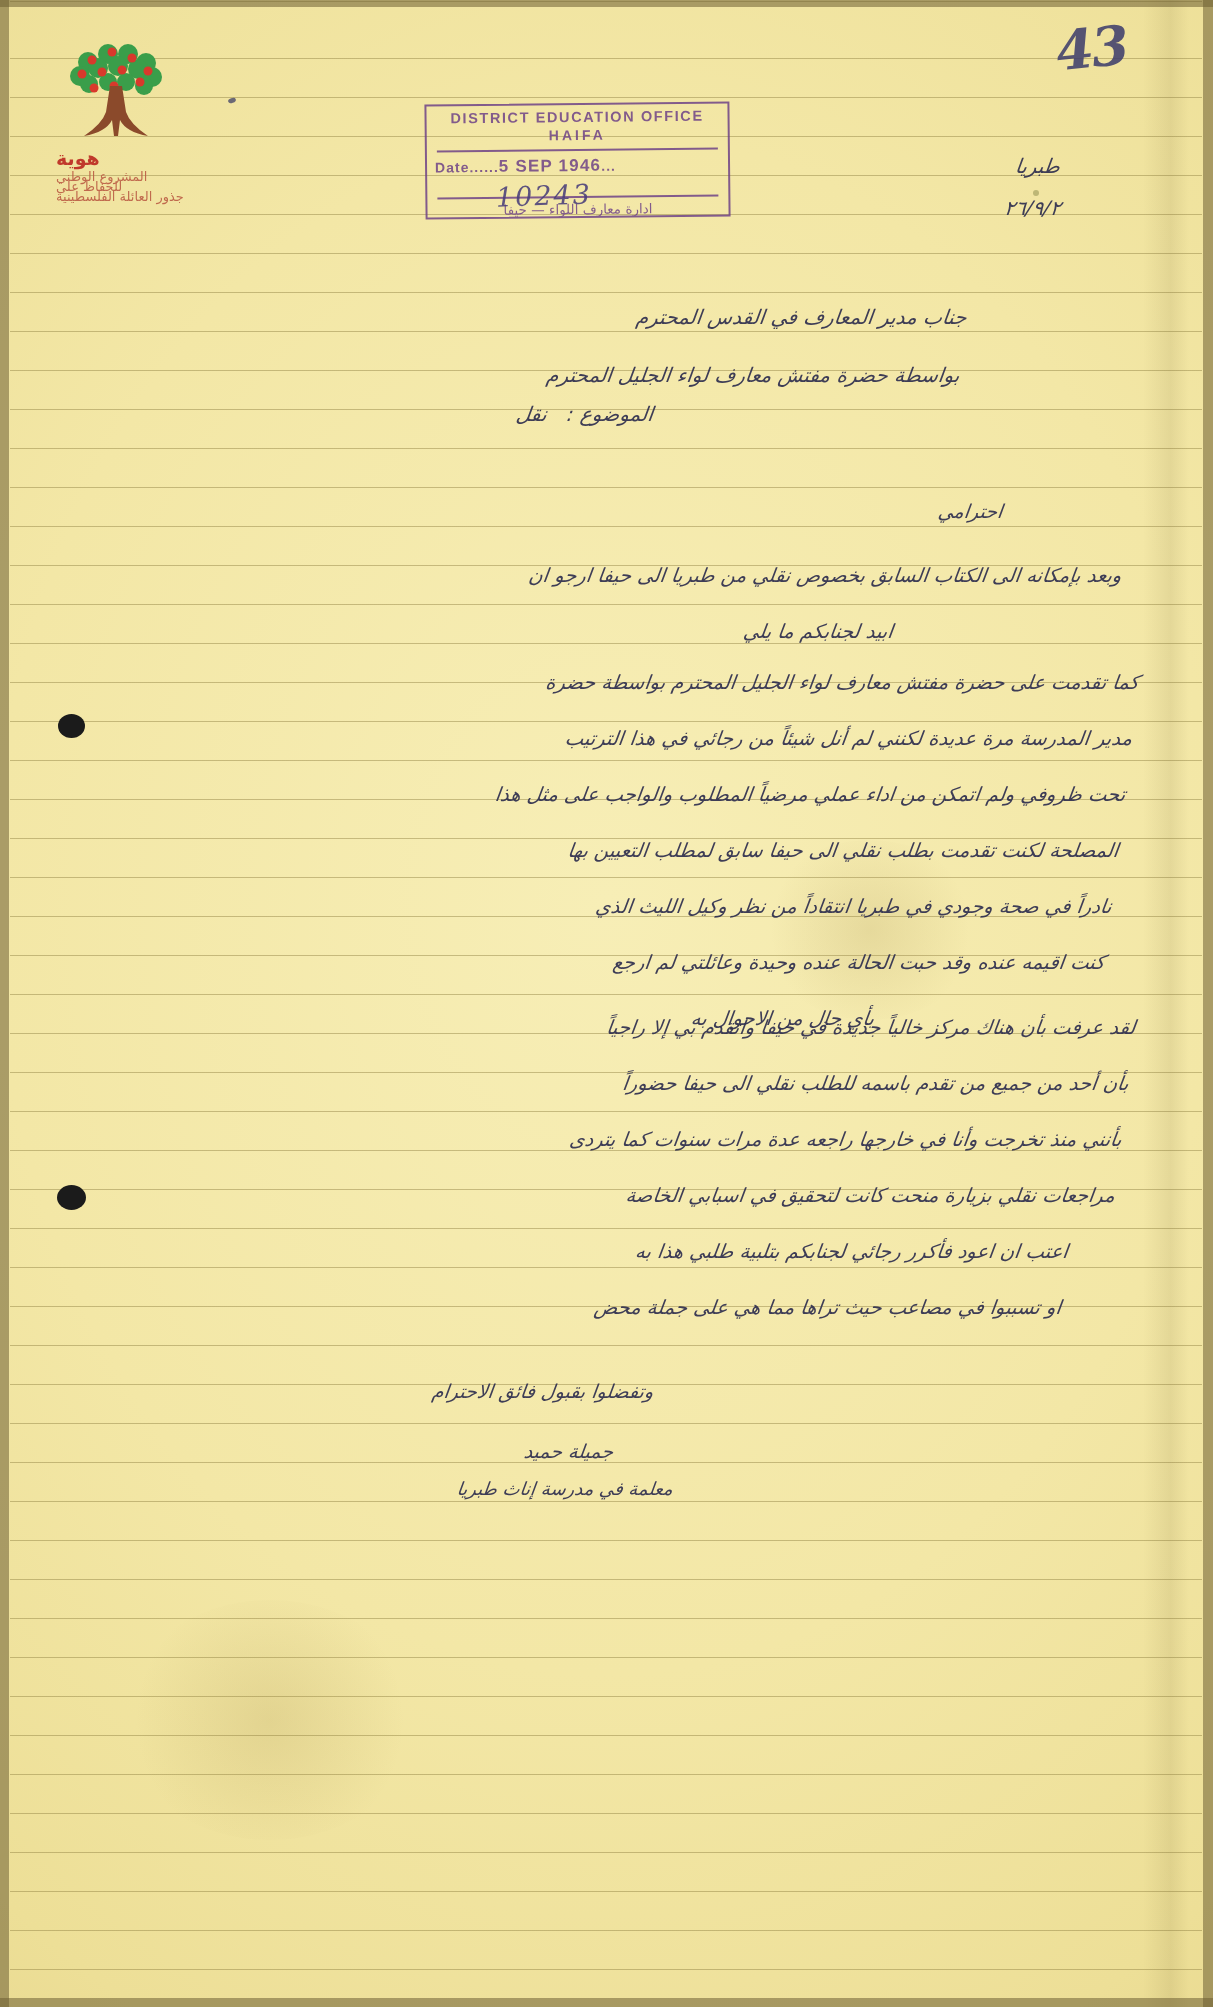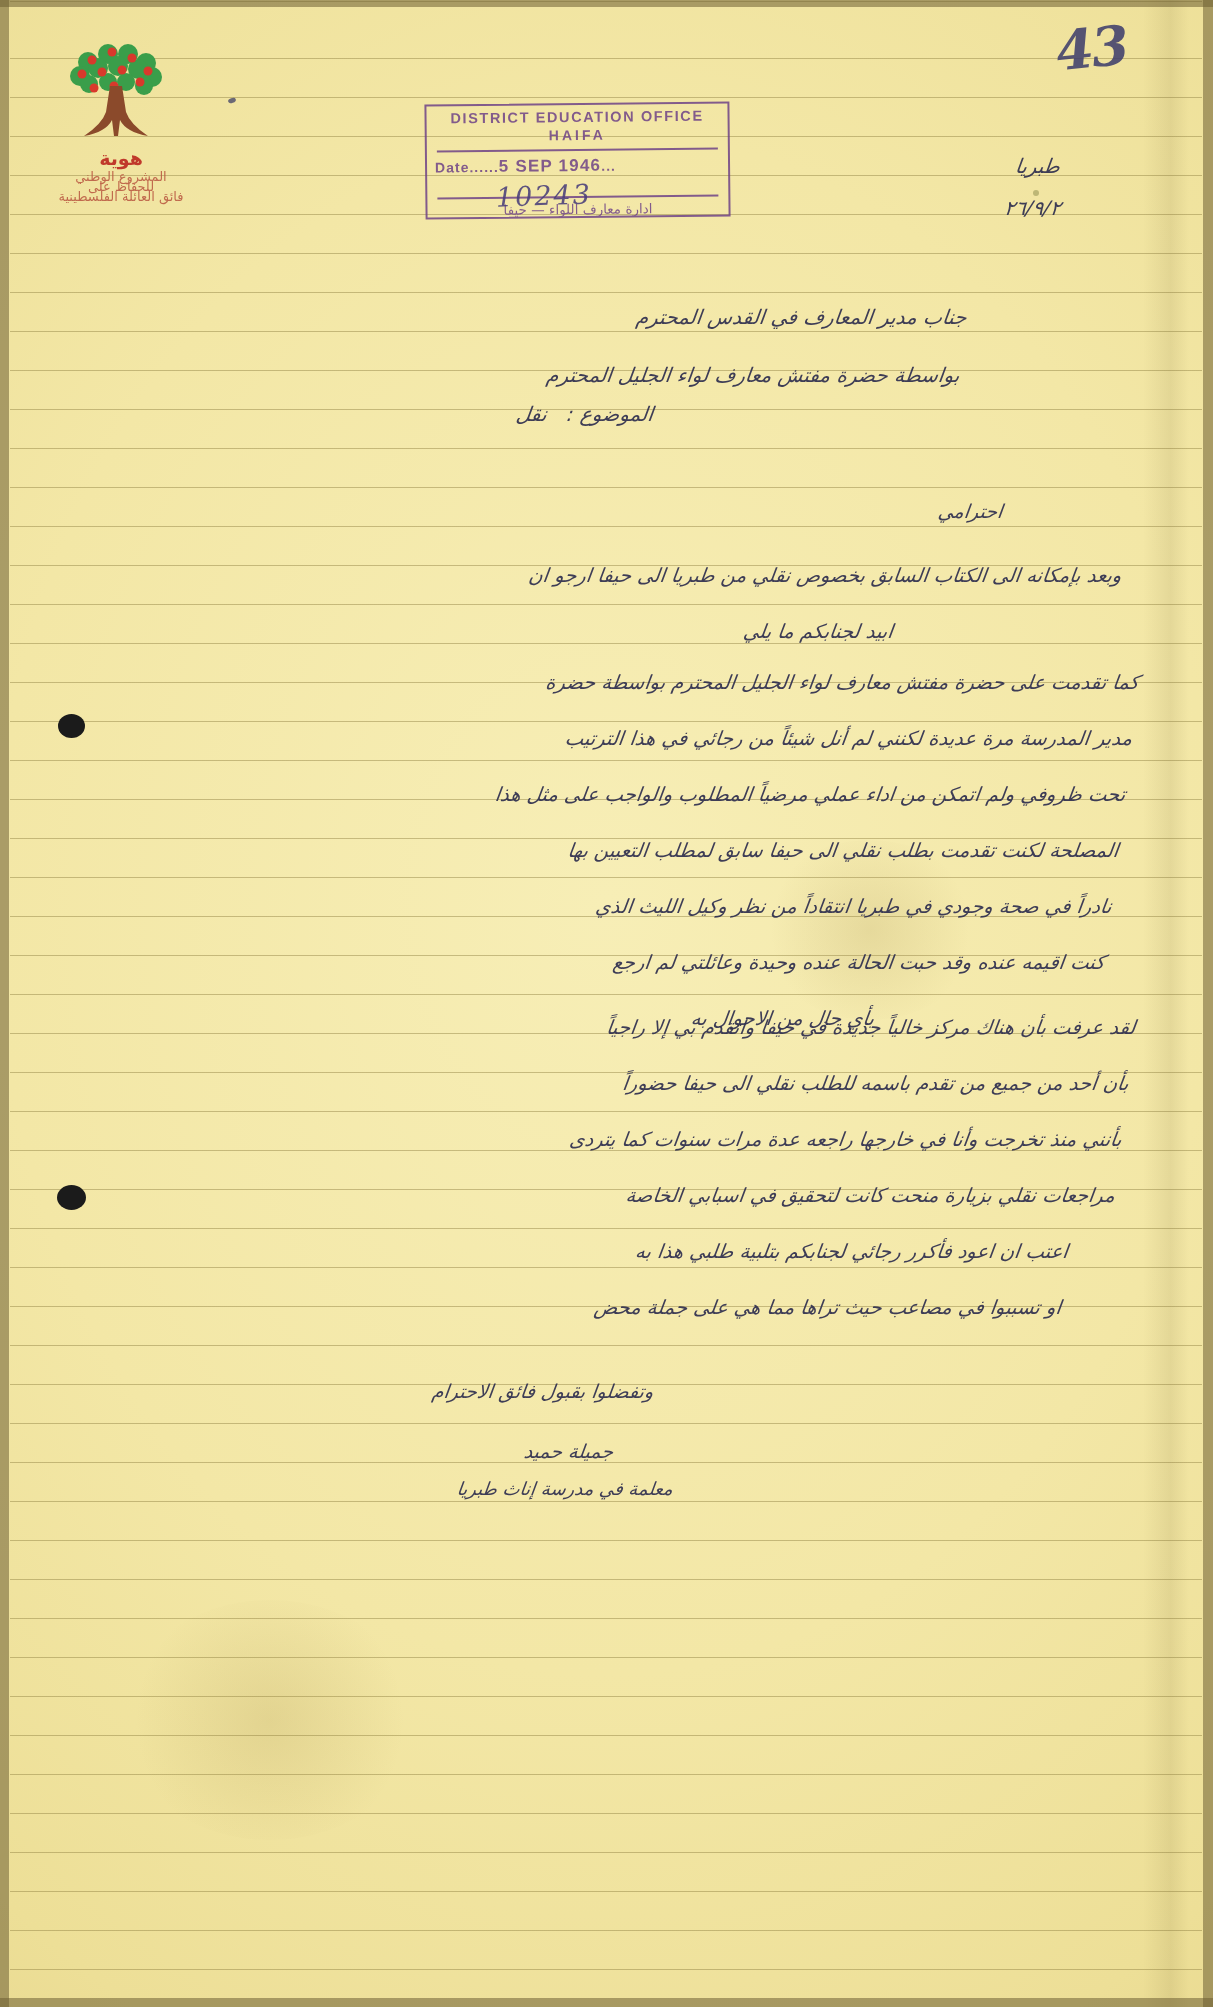--- a/index.html
+++ b/index.html
@@ -70,21 +70,21 @@
     background: linear-gradient(to right, rgba(120,105,50,0) 0%, rgba(120,105,50,.12) 60%, rgba(120,105,50,0) 100%);
   }
 
   
   #logo {
     position: absolute;
     left: 56px;
     top: 38px;
     width: 130px;
     height: 170px;
-    text-align: center;
+    text-align: left;
   }
   #logo svg { display: block; }
   .logo-ar {
     font-family: "DejaVu Sans", sans-serif;
     color: #c0392b;
     font-size: 19px;
     font-weight: bold;
     margin-top: 1px;
     letter-spacing: .5px;
   }
@@ -298,21 +298,21 @@
         <circle cx="66" cy="32" r="4.5" fill="#d8392c"></circle>
         <circle cx="84" cy="44" r="4.5" fill="#d8392c"></circle>
         <circle cx="38" cy="50" r="4.5" fill="#d8392c"></circle>
         <circle cx="58" cy="48" r="4.5" fill="#d8392c"></circle>
       </g>
 
       <path d="M54 48 L66 48 L70 74 Q74 86 92 98 Q70 94 64 82 L62 98 L58 98 L56 82 Q50 94 28 98 Q46 86 50 74 Z" fill="#8b4a2b"></path>
     </svg>
     <div class="logo-ar">هوية</div>
     <div class="logo-sub">المشروع الوطني للحفاظ على</div>
-    <div class="logo-sub" style="margin-top:0">فائق العائلة الفلسطينية</div>
+    <div class="logo-sub" style="margin-top:0">جذور العائلة الفلسطينية</div>
   </div>
 
   <div id="page-number">43</div>
 
   <div id="stamp">
     <div class="s-line s-title">DISTRICT EDUCATION OFFICE</div>
     <div class="s-line s-city">HAIFA</div>
     <div class="s-rule"></div>
     <div class="s-daterow">
       <span class="s-date-label">Date</span><span class="s-dots">......</span><span class="s-date-val">5 SEP 1946</span><span class="s-dots">...</span>

